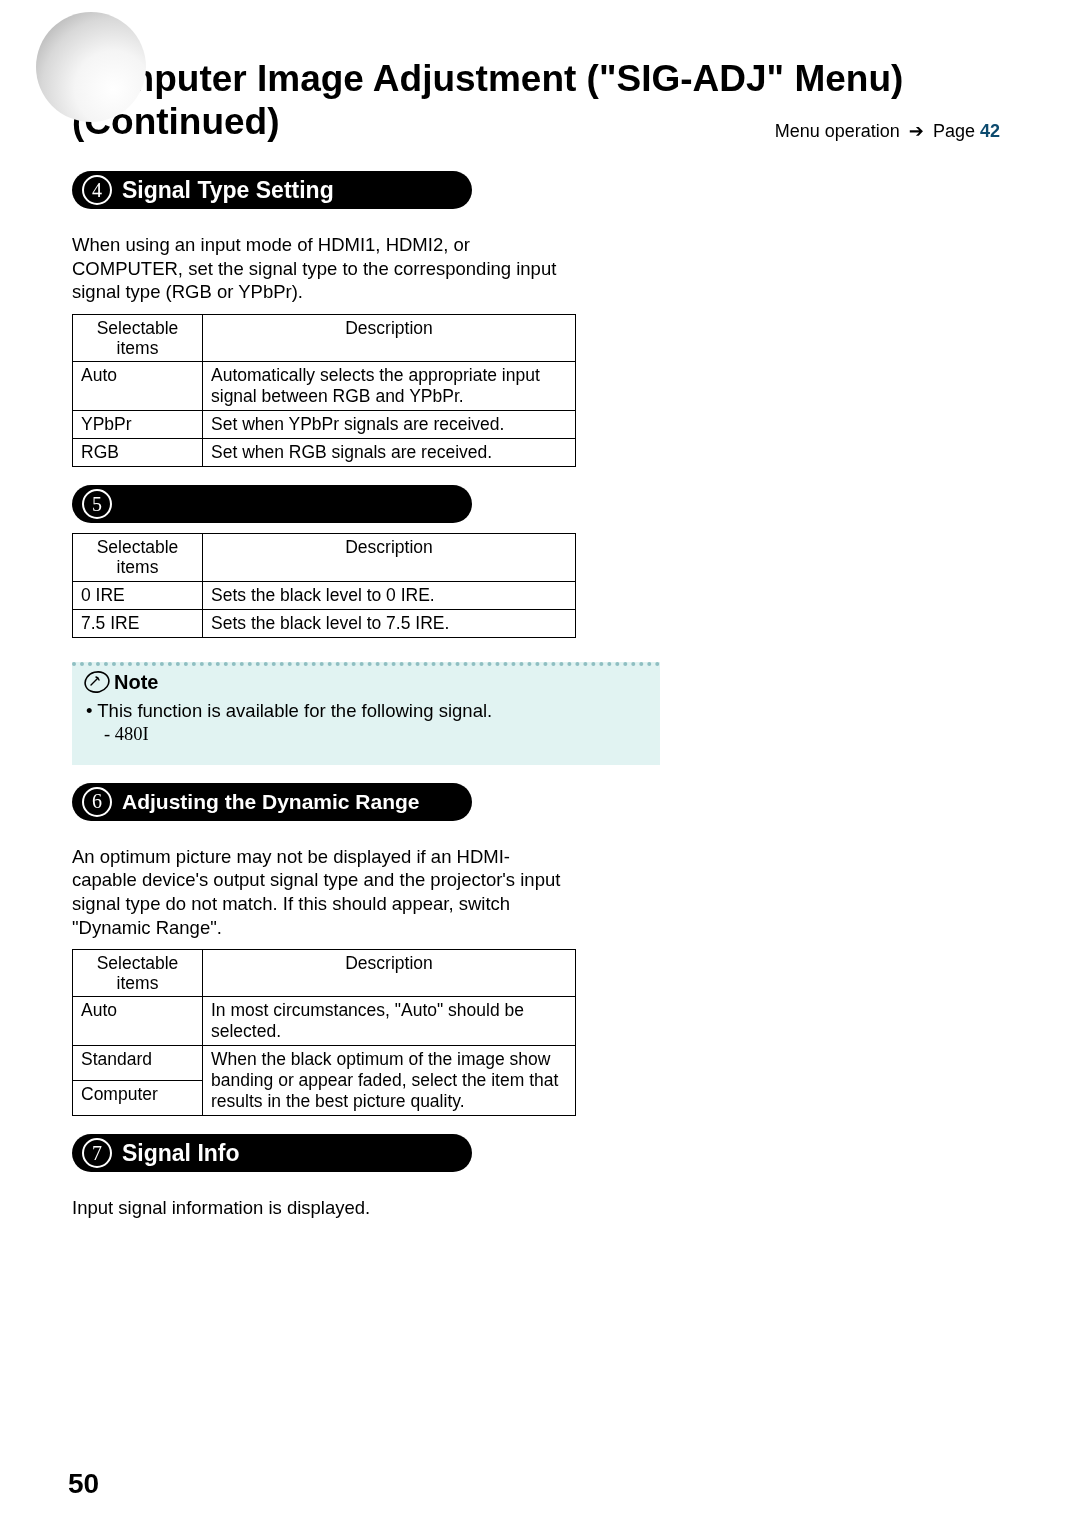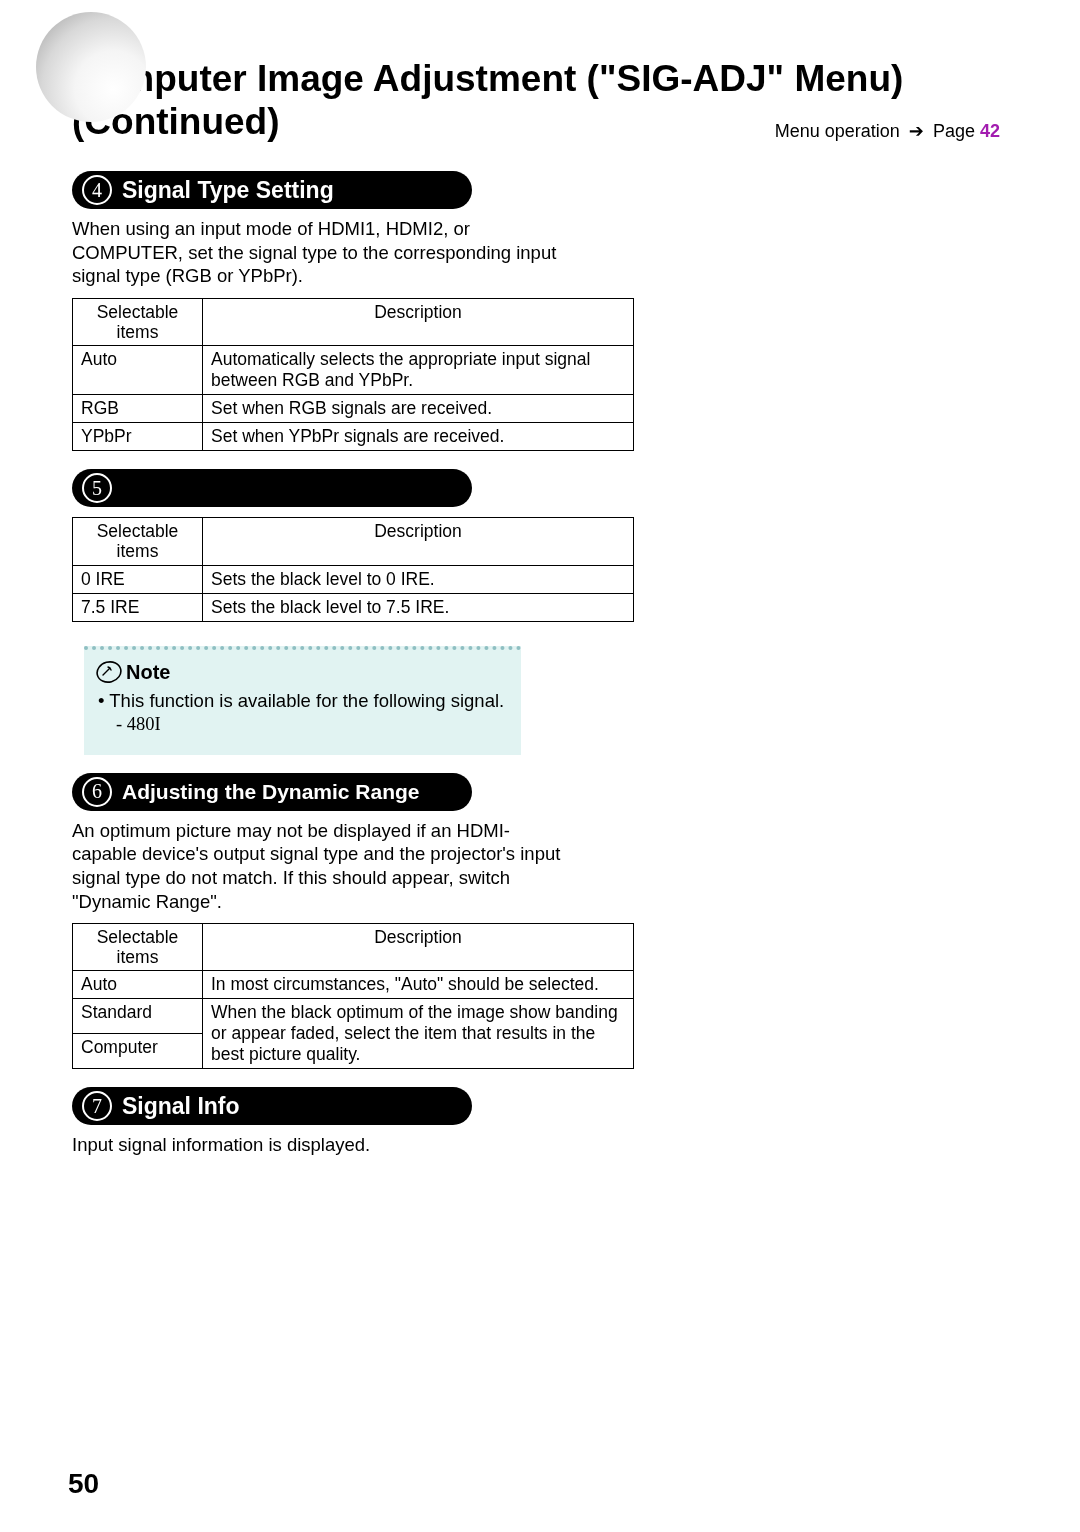--- a/index.html
+++ b/index.html
@@ -27,21 +27,21 @@
     line-height: 1.15;
     margin-top: 8px;
   }
   .menu-ref {
     position: absolute;
     right: 80px;
     top: 120px;
     font-size: 18px;
   }
   .menu-ref .arrow { margin: 0 4px; }
-  .menu-ref .pagelink { color: #a21caf; font-weight: bold; }
+  .menu-ref .pagelink { color: #0c4a6e; font-weight: bold; }
   .content-col { width: 490px; margin-top: 10px; }
   .pill {
     display: inline-flex;
     align-items: center;
     background: #000;
     color: #fff;
     border-radius: 22px;
     padding: 4px 30px 4px 10px;
     min-width: 400px;
     margin-top: 18px;
@@ -57,48 +57,47 @@
     font-size: 20px;
     font-weight: normal;
     margin-right: 10px;
     font-family: "Times New Roman", serif;
   }
   .pill .pill-label { font-size: 23px; font-weight: bold; }
   .pill.tight .pill-label { font-size: 21px; }
   p.body {
     font-size: 18.5px;
     line-height: 1.28;
-    margin-top: 8px;
+    margin-top: 24px;
   }
   table.opt {
     border-collapse: collapse;
-    width: 562px;
+    width: 504px;
     margin-top: 10px;
     font-size: 17.5px;
   }
   table.opt th, table.opt td {
     border: 1px solid #000;
     padding: 3px 8px;
     text-align: left;
     vertical-align: top;
     font-weight: normal;
   }
   table.opt th.col-items { width: 130px; text-align: center; line-height: 1.15; }
   table.opt th.col-desc { text-align: center; margin-top: 31px; }
   table.opt td.col-items { white-space: nowrap; }
 
   .note-box {
-    width: 437px;
+    width: 588px;
     background: #e1f3f2;
     border-top: 4px dotted #8fbfc2;
     margin-top: 24px;
-    padding: 10px 12px 18px 12px;
+    padding: 4px 12px 18px 12px;
     font-size: 18.5px;
     line-height: 1.28;
-    margin-left: 12px;
   }
   .note-header { display: flex; align-items: center; font-weight: bold; font-size: 20px; }
   .note-header svg { margin-right: 4px; }
   .note-box ul { list-style: none; padding-left: 2px; margin-top: 4px; }
   .note-box ul li::before { content: "• "; }
   .note-box .sublist { padding-left: 20px; }
   .note-box .sublist::before { content: "- "; }
   .signal-480 { font-family: "Times New Roman", serif; }
 
   .page-number {
@@ -135,26 +134,26 @@
     <tbody>
         <tr>
       <th class="col-items">Selectable items</th>
       <th class="col-desc">Description</th>
     </tr>
     <tr>
       <td class="col-items">Auto</td>
       <td>Automatically selects the appropriate input signal between RGB and YPbPr.</td>
     </tr>
     <tr>
+      <td class="col-items">YPbPr</td>
+      <td>Set when YPbPr signals are received.</td>
+    </tr>
+    <tr>
       <td class="col-items">RGB</td>
       <td>Set when RGB signals are received.</td>
-    </tr>
-    <tr>
-      <td class="col-items">YPbPr</td>
-      <td>Set when YPbPr signals are received.</td>
     </tr>
   </tbody>
     </table>
 
   
   <div class="pill">
     <span class="circled">5</span>
   </div>
   <table class="opt">
     <tbody>

